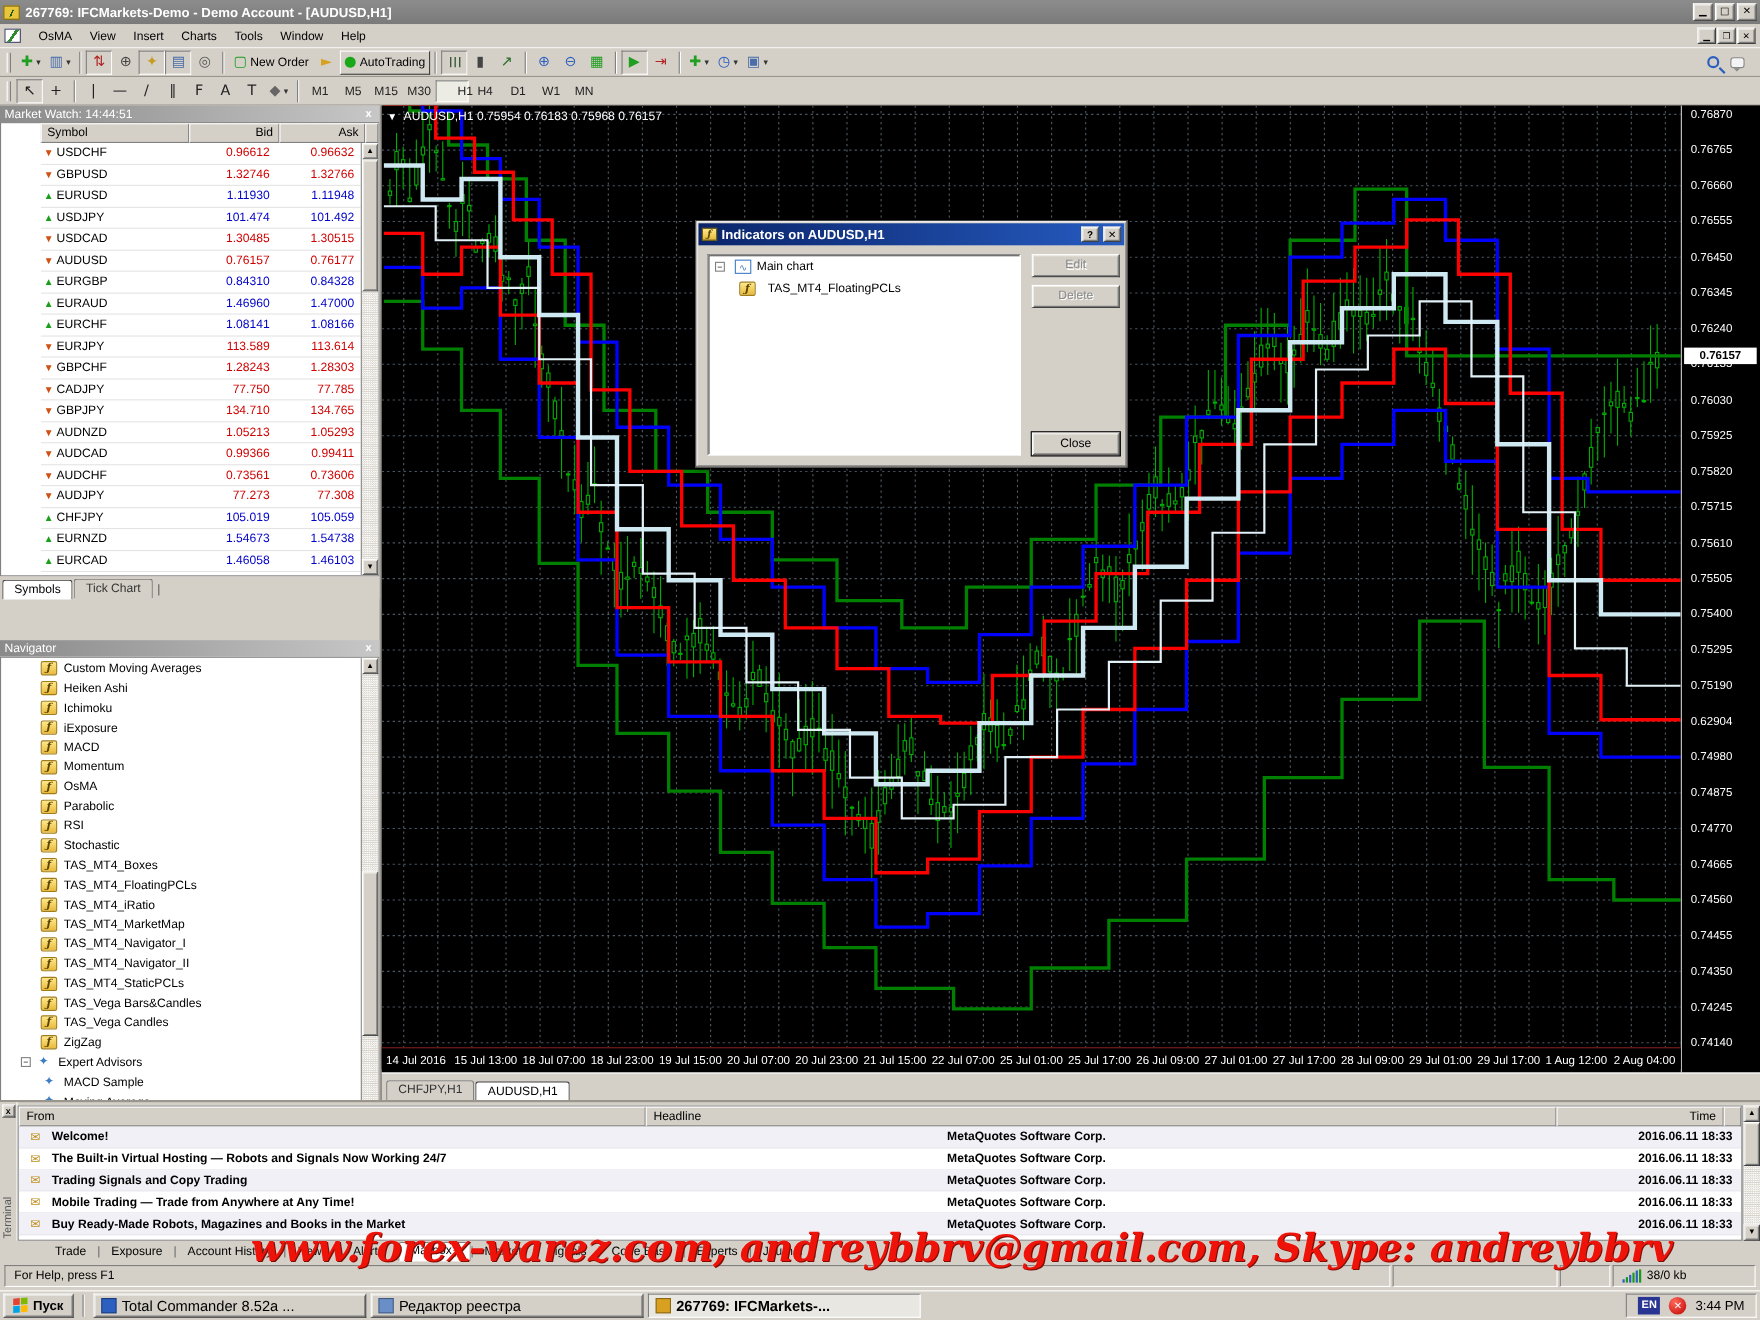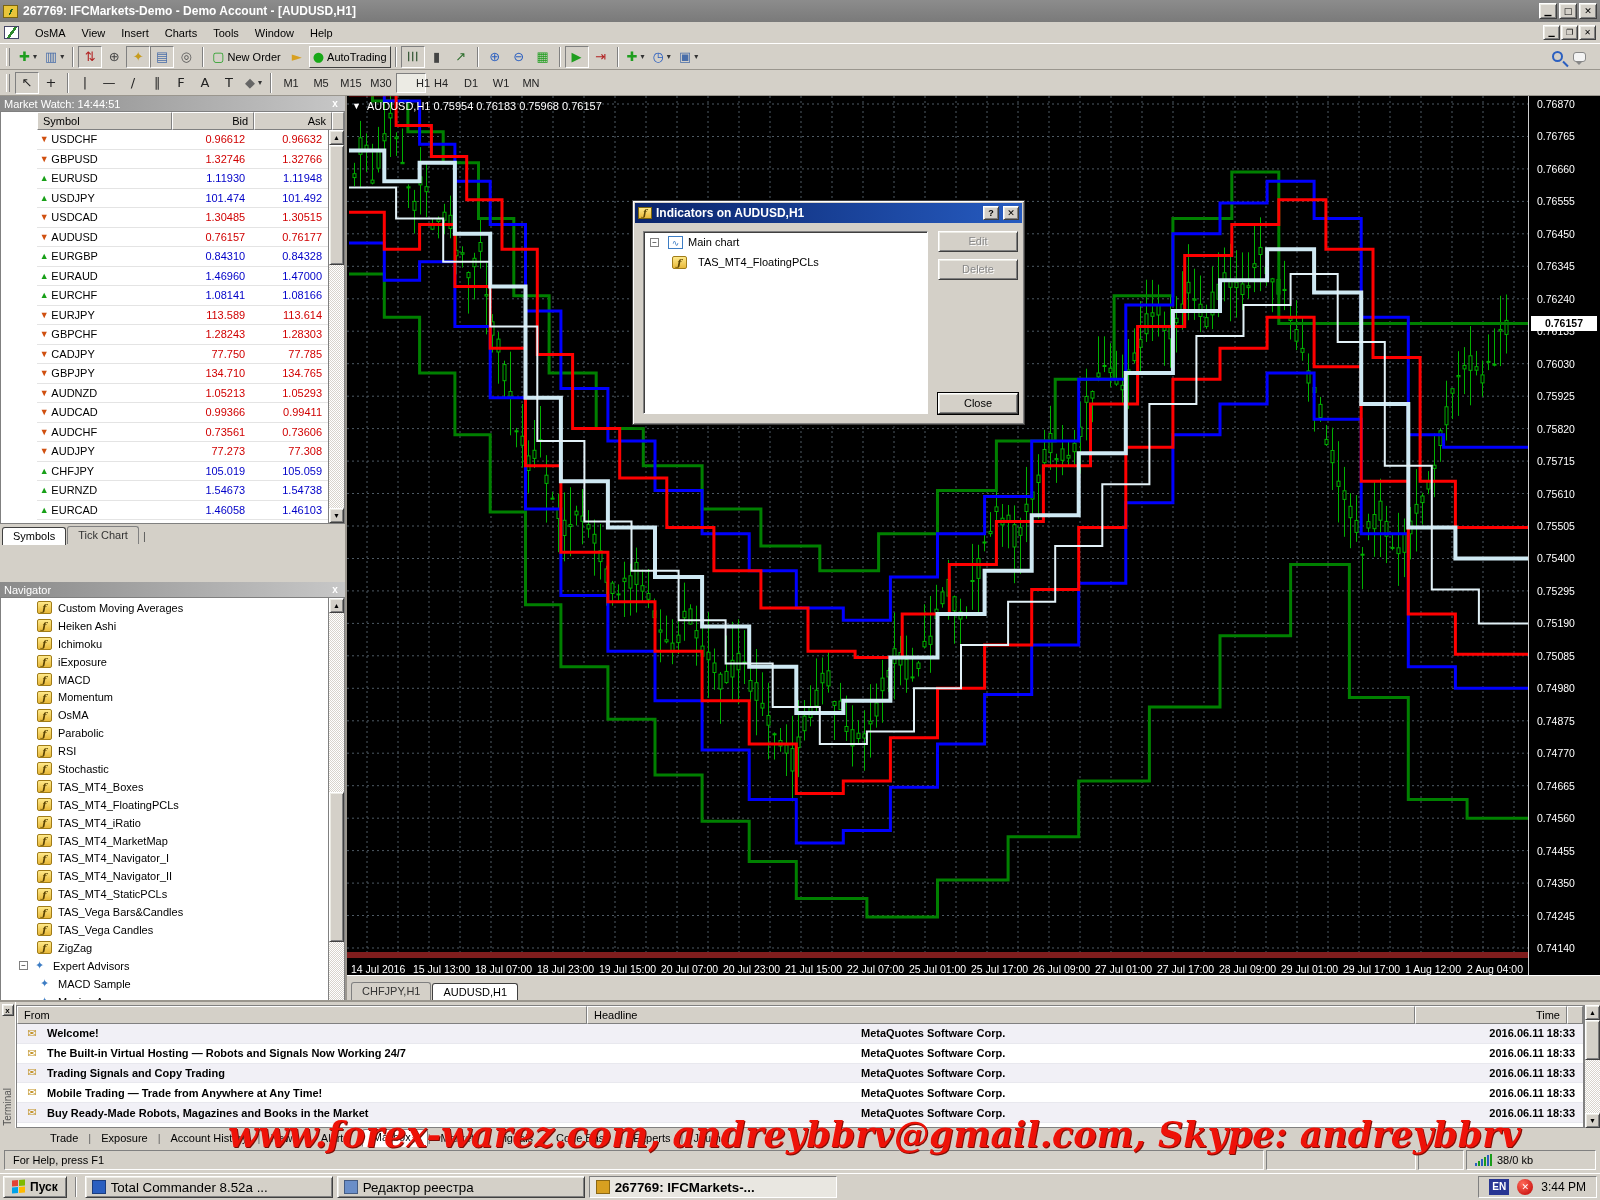--- a/index.html
+++ b/index.html
@@ -87,21 +87,21 @@
   .ea-ico { width:15px; height:13px; margin-right:6px; color:#3d7dc4; font-size:11px; line-height:13px; text-align:center; flex-shrink:0; }
   .expander { width:9px; height:9px; border:1px solid #808080; background:#fff; font-size:8px; line-height:7px; text-align:center; color:#000; margin-right:4px; flex-shrink:0; }
   .nav-label { color:#000; }
 
   
   #chart-area { position:absolute; left:347px; top:0; width:1253px; height:904px; background:#000; }
   #plot { position:absolute; left:0; top:0; width:1181px; height:856px; }
   #yaxis { position:absolute; left:1181px; top:0; width:72px; height:879px; background:#000; border-left:1px solid #cfcfcf; }
   .ylab { position:absolute; left:8px; color:#fff; font-size:10.5px; }
   #cur-price { position:absolute; left:2px; width:66px; height:15px; background:#fff; color:#000; font-size:10.5px; font-weight:bold; text-align:center; line-height:15px; }
-  #xaxis { position:absolute; left:0; top:856px; width:1181px; height:20px; background:#000; border-top:6px solid #7f1d1d; }
+  #xaxis { position:absolute; left:0; top:856px; width:1181px; height:20px; background:#000; border-top:1px solid #7f1d1d; }
   .xlab { position:absolute; top:5px; color:#fff; font-size:10.5px; white-space:nowrap; }
   #chart-header { position:absolute; left:5px; top:4px; color:#fff; font-size:11px; z-index:3; display:flex; gap:6px; align-items:center; }
   #chart-header .tri { font-size:9px; color:#fff; }
   #chart-tabs { position:absolute; left:0; top:879px; width:1253px; height:25px; background:#D4D0C8; border-top:1px solid #fff; display:flex; align-items:flex-end; padding-left:4px; }
 
   
   #dlg { position:absolute; left:632px; top:200px; width:393px; height:225px; background:#D4D0C8; border:1px solid #404040; box-shadow:inset 1px 1px 0 #fff, inset -1px -1px 0 #808080, 2px 2px 4px rgba(0,0,0,.4); z-index:20; }
   #dlg-title { height:20px; margin:2px; background:linear-gradient(90deg,#0a246a,#265bc0); color:#fff; font-weight:bold; font-size:12px; display:flex; align-items:center; padding:0 3px; gap:4px; }
   #dlg-ico { width:14px; height:12px; background:linear-gradient(180deg,#ffe98a,#e8b93a); border:1px solid #7a6410; color:#5c4504; font-size:9px; font-style:italic; text-align:center; line-height:11px; font-family:"DejaVu Serif",serif; }
   #dlg-title .dbtn { width:16px; height:14px; background:#D4D0C8; color:#000; font-size:9px; font-weight:bold; display:flex; align-items:center; justify-content:center; }
@@ -827,21 +827,21 @@
           <div class="ylab" style="top: 229.231px;">0.76135</div>
           <div class="ylab" style="top: 261.692px;">0.76030</div>
           <div class="ylab" style="top: 294.154px;">0.75925</div>
           <div class="ylab" style="top: 326.615px;">0.75820</div>
           <div class="ylab" style="top: 359.077px;">0.75715</div>
           <div class="ylab" style="top: 391.538px;">0.75610</div>
           <div class="ylab" style="top: 424px;">0.75505</div>
           <div class="ylab" style="top: 456.462px;">0.75400</div>
           <div class="ylab" style="top: 488.923px;">0.75295</div>
           <div class="ylab" style="top: 521.385px;">0.75190</div>
-          <div class="ylab" style="top: 553.846px;">0.75085</div>
+          <div class="ylab" style="top: 553.846px;">0.62904</div>
           <div class="ylab" style="top: 586.308px;">0.74980</div>
           <div class="ylab" style="top: 618.769px;">0.74875</div>
           <div class="ylab" style="top: 651.231px;">0.74770</div>
           <div class="ylab" style="top: 683.692px;">0.74665</div>
           <div class="ylab" style="top: 716.154px;">0.74560</div>
           <div class="ylab" style="top: 748.615px;">0.74455</div>
           <div class="ylab" style="top: 781.077px;">0.74350</div>
           <div class="ylab" style="top: 813.538px;">0.74245</div>
           <div class="ylab" style="top: 846px;">0.74140</div>
         </div>

